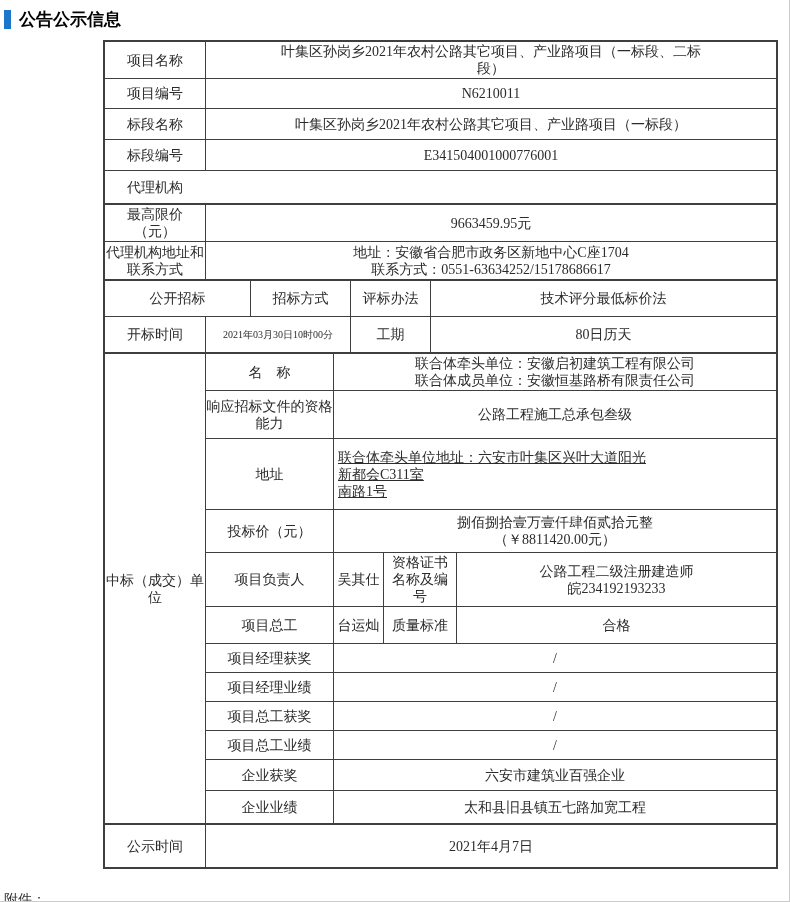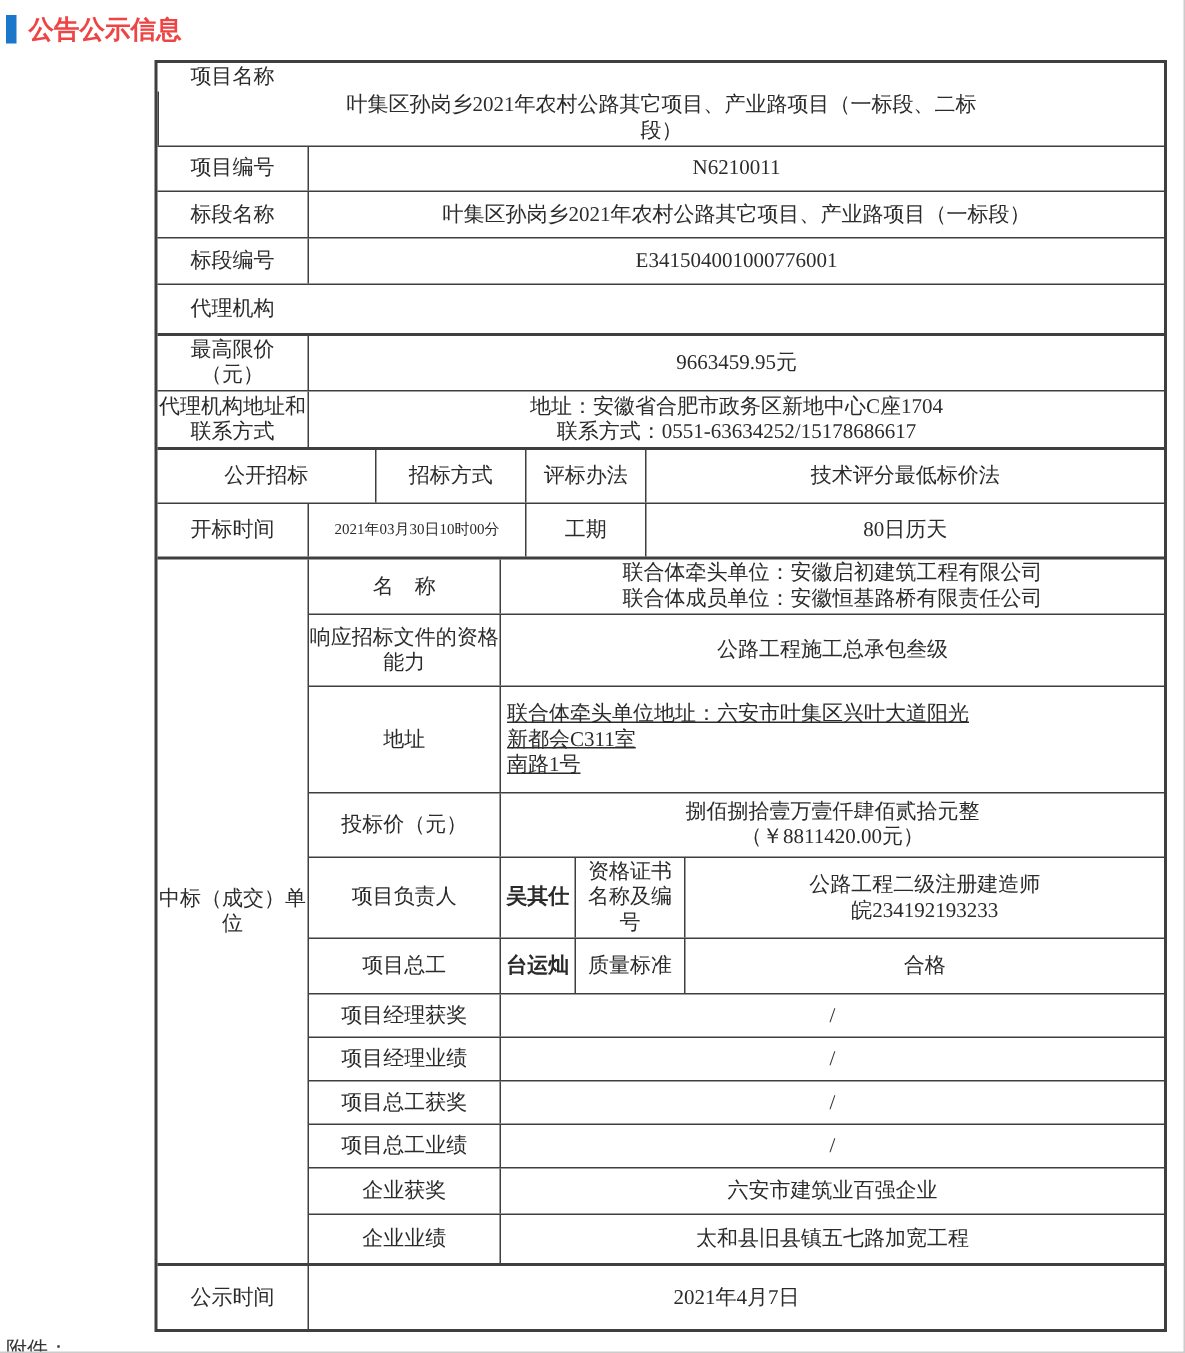--- a/index.html
+++ b/index.html
@@ -5,36 +5,36 @@
   :root { --bc:#3f3f3f; }
   * { margin:0; padding:0; box-sizing:border-box; }
   html,body { width:790px; height:902px; }
   body {
     position:relative; width:790px; height:902px; overflow:hidden;
     background:#ffffff; border-right:1px solid #cccccc; border-bottom:1px solid #cccccc;
     font-family:"Liberation Serif","DejaVu Serif",serif; color:#2b2b2b;
   }
   .page-header { position:absolute; top:8px; left:4px; display:flex; align-items:center; }
   .accent { width:7px; height:19px; margin-right:8px; background:#1a77c9; }
-  .title { font-family:"Liberation Sans","DejaVu Sans",sans-serif; font-weight:bold; font-size:17px; color:#ef4444; }
+  .title { font-family:"Liberation Sans","DejaVu Sans",sans-serif; font-weight:bold; font-size:17px; color:#000000; }
 
   .tbl { position:absolute; left:103px; top:40px; width:675px; border:2px solid var(--bc); background:#fff; font-size:14px; }
   .trow { display:flex; border-top:1px solid var(--bc); }
-  .trow.first { border-top:none;flex-direction:column; }
+  .trow.first { border-top:none; }
   .trow.thick, .sect.thick { border-top:2px solid var(--bc); }
   .sect { display:flex; }
   .cell { display:flex; flex-direction:column; justify-content:center; align-items:center; text-align:center; line-height:17px; padding:1px 2px; min-width:0; }
   .cell + .cell, .winner-rows { border-left:1px solid var(--bc); }
   .lbl { width:100px; flex:none; }
   .val { flex:1; }
   .winner-rows { flex:1; display:flex; flex-direction:column; }
   .wrow { display:flex; border-top:1px solid var(--bc); }
   .wrow.first { border-top:none; }
   .sublbl { width:127px; flex:none; }
-  .namecol { width:50px; flex:none;font-weight:bold; }
+  .namecol { width:50px; flex:none; }
   .certlbl { width:73px; flex:none; }
   .wval { flex:1; }
   .left { align-items:flex-start; text-align:left; padding-left:4px;text-decoration:underline; }
   .ln { display:block; white-space:nowrap; }
   .fs13 { font-size:10px; }
   .attach { position:absolute; left:4px; top:891px; font-size:14px; color:#333; }
 </style>
 </head>
 <body>
 

